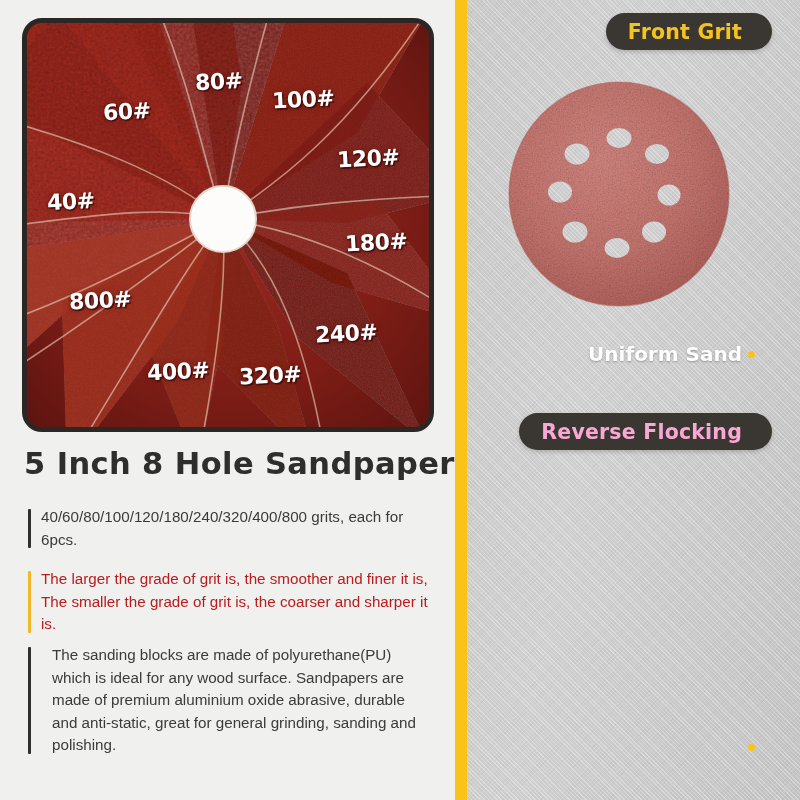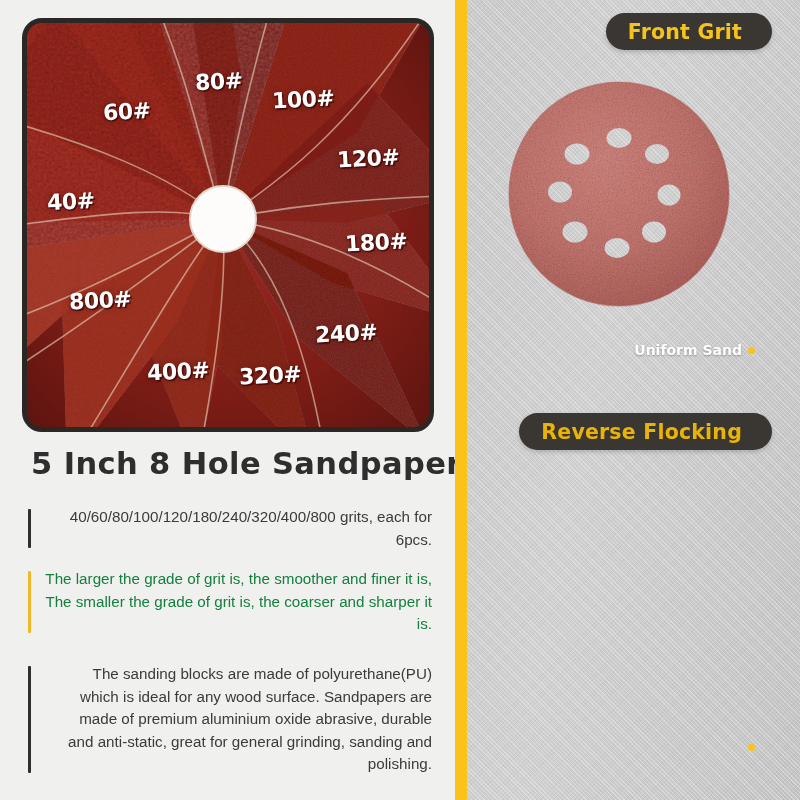--- a/index.html
+++ b/index.html
@@ -41,52 +41,51 @@
     text-shadow:
        1.6px 1.6px 0 rgba(60,10,8,.75),
       -1px 1px 2px rgba(70,12,10,.55),
        0 0 6px rgba(90,20,16,.4);
     white-space:nowrap;
     line-height:1;
   }
 
   
   .product-title{
-    position:absolute; left:31px; top:446px;
+    position:absolute; left:24px; top:446px;
     font-family:"DejaVu Sans", sans-serif;
     font-weight:bold;
     font-size:30.5px;
     letter-spacing:0.4px;
     color:#2e2e2e;
     white-space:nowrap;
   }
 
   
   .info-block{
     position:absolute; left:28px;
     padding-left:13px;
     width:404px;
-    text-align:right;
   }
   .info-block .bar{
     position:absolute; left:0; top:3px; bottom:3px; width:3px;
     border-radius:1px;
   }
   .info-block p{
     font-family:"Liberation Sans", sans-serif;
     font-size:15.2px;
     line-height:22.5px;
     color:#3b3b3b;
   }
   .block-1{ top:506px; }
   .block-1 .bar{ background:#2f2f2f; }
   .block-2{ top:568px; }
   .block-2 .bar{ background:#f2b827; }
-  .block-2 p{ color:#15803d; }
-  .block-3{ top:663px;padding-left:24px; }
+  .block-2 p{ color:#b91c1c; }
+  .block-3{ top:644px;padding-left:24px; }
   .block-3 .bar{ background:#2f2f2f; }
 
   
   .divider-bar{
     position:absolute; left:455px; top:0; width:12px; height:800px;
     background:#fbc21a;
   }
   .divider-arrow{
     position:absolute; left:464px; top:355px;
     width:0; height:0;
@@ -140,21 +139,21 @@
   }
   .f-top{ top:342px; }
   .feature-line{
     display:flex; align-items:center; justify-content:flex-end;
     gap:6px;
     margin-bottom:3px;
   }
   .feature-line span.txt{
     font-family:"DejaVu Sans", sans-serif;
     font-weight:bold;
-    font-size:14px;
+    font-size:20px;
     color:#ffffff;
     text-shadow:0 1px 2px rgba(80,80,80,.45);
     white-space:nowrap;
   }
   .dot{
     width:7px;height:7px;border-radius:50%;
     background:#f7bd1d; flex:0 0 auto;
   }
 </style>
 </head>
@@ -329,21 +328,21 @@
         <div class="feature-line">
           <span class="txt">Uniform Sand</span>
           <span class="dot" style="background: rgb(251, 194, 26);"></span>
         </div>
       </div>
     </div>
 
     <div class="panel-half half-bottom">
 
       <div class="badge badge-reverse" style="top: 13px; background: rgb(58, 55, 51);">
-        <span style="color: #eab308;">Reverse Flocking</span>
+        <span style="color: #f9a8d4;">Reverse Flocking</span>
       </div>
 
       <div class="features" style="top:344px;right:9px;">
         <div class="feature-line">
           <span class="dot" style="background: rgb(251, 194, 26);"></span>
         </div>
       </div>
     </div>
   </div>
 </div>

